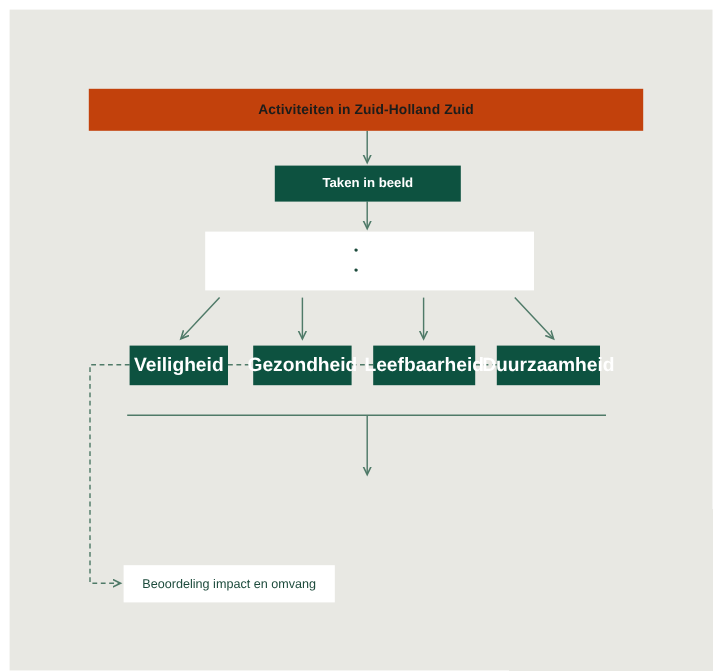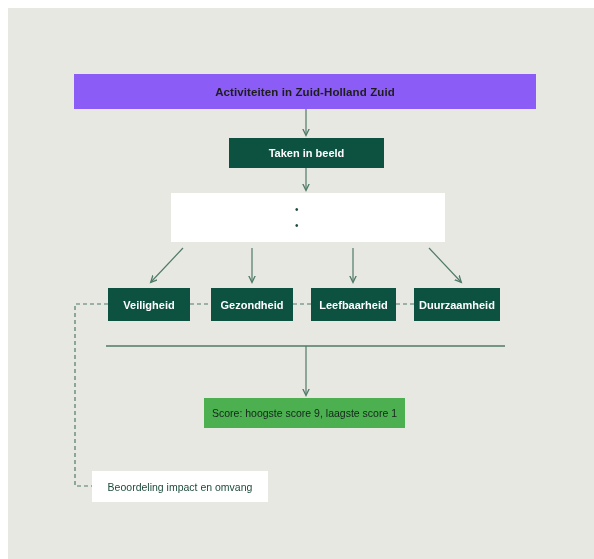--- a/index.html
+++ b/index.html
@@ -29,21 +29,21 @@
     display: flex;
     align-items: center;
     justify-content: center;
     text-align: center;
   }
   .title-bar {
     left: 66px;
     top: 66px;
     width: 462px;
     height: 35px;
-    background: #8b5cf6;
+    background: #c2410c;
     color: #1d1d1b;
     font-size: 11.5px;
     font-weight: bold;
     letter-spacing: .1px;
   }
   .dark-box {
     background: #0d5240;
     color: #ffffff;
     font-size: 11px;
     font-weight: bold;
@@ -78,39 +78,39 @@
   .bullet-dot {
     display: inline-block;
     width: 26px;
     text-align: left;
     font-size: 10px;
     color: #1d4b3c;
   }
   .cat {
     top: 280px;
     height: 33px;
-    font-size: 11px;
+    font-size: 16px;
     text-align: center;
   }
   .cat-1 { left: 100px;  width: 82px; }
   .cat-2 { left: 203px;  width: 82px; }
   .cat-3 { left: 303px;  width: 85px; }
   .cat-4 { left: 406px;  width: 86px; }
 
   .score-box {
     left: 196px;
     top: 390px;
     width: 201px;
     height: 30px;
     background: #4caf50;
     color: #15261c;
     font-size: 10.5px;
   }
   .assess-box {
-    left: 84px;
+    left: 95px;
     top: 463px;
     width: 176px;
     height: 31px;
     font-size: 10.5px;
   }
   svg.overlay {
     position: absolute;
     left: 0;
     top: 0;
     width: 594px;
@@ -174,22 +174,19 @@
     <div class="node dark-box cat cat-3">
       <span>Leefbaarheid</span>
     </div>
     <div class="node dark-box cat cat-2">
       <span>Gezondheid</span>
     </div>
     <div class="node dark-box cat cat-4">
       <span>Duurzaamheid</span>
     </div>
 
-    <div class="node score-box">
-      <span>Score: hoogste score 9, laagste score 1</span>
-    </div>
 
     <div class="node white-box assess-box">
       <span>Beoordeling impact en omvang</span>
     </div>
 
   </div>
 </div>
 
 </body></html>

